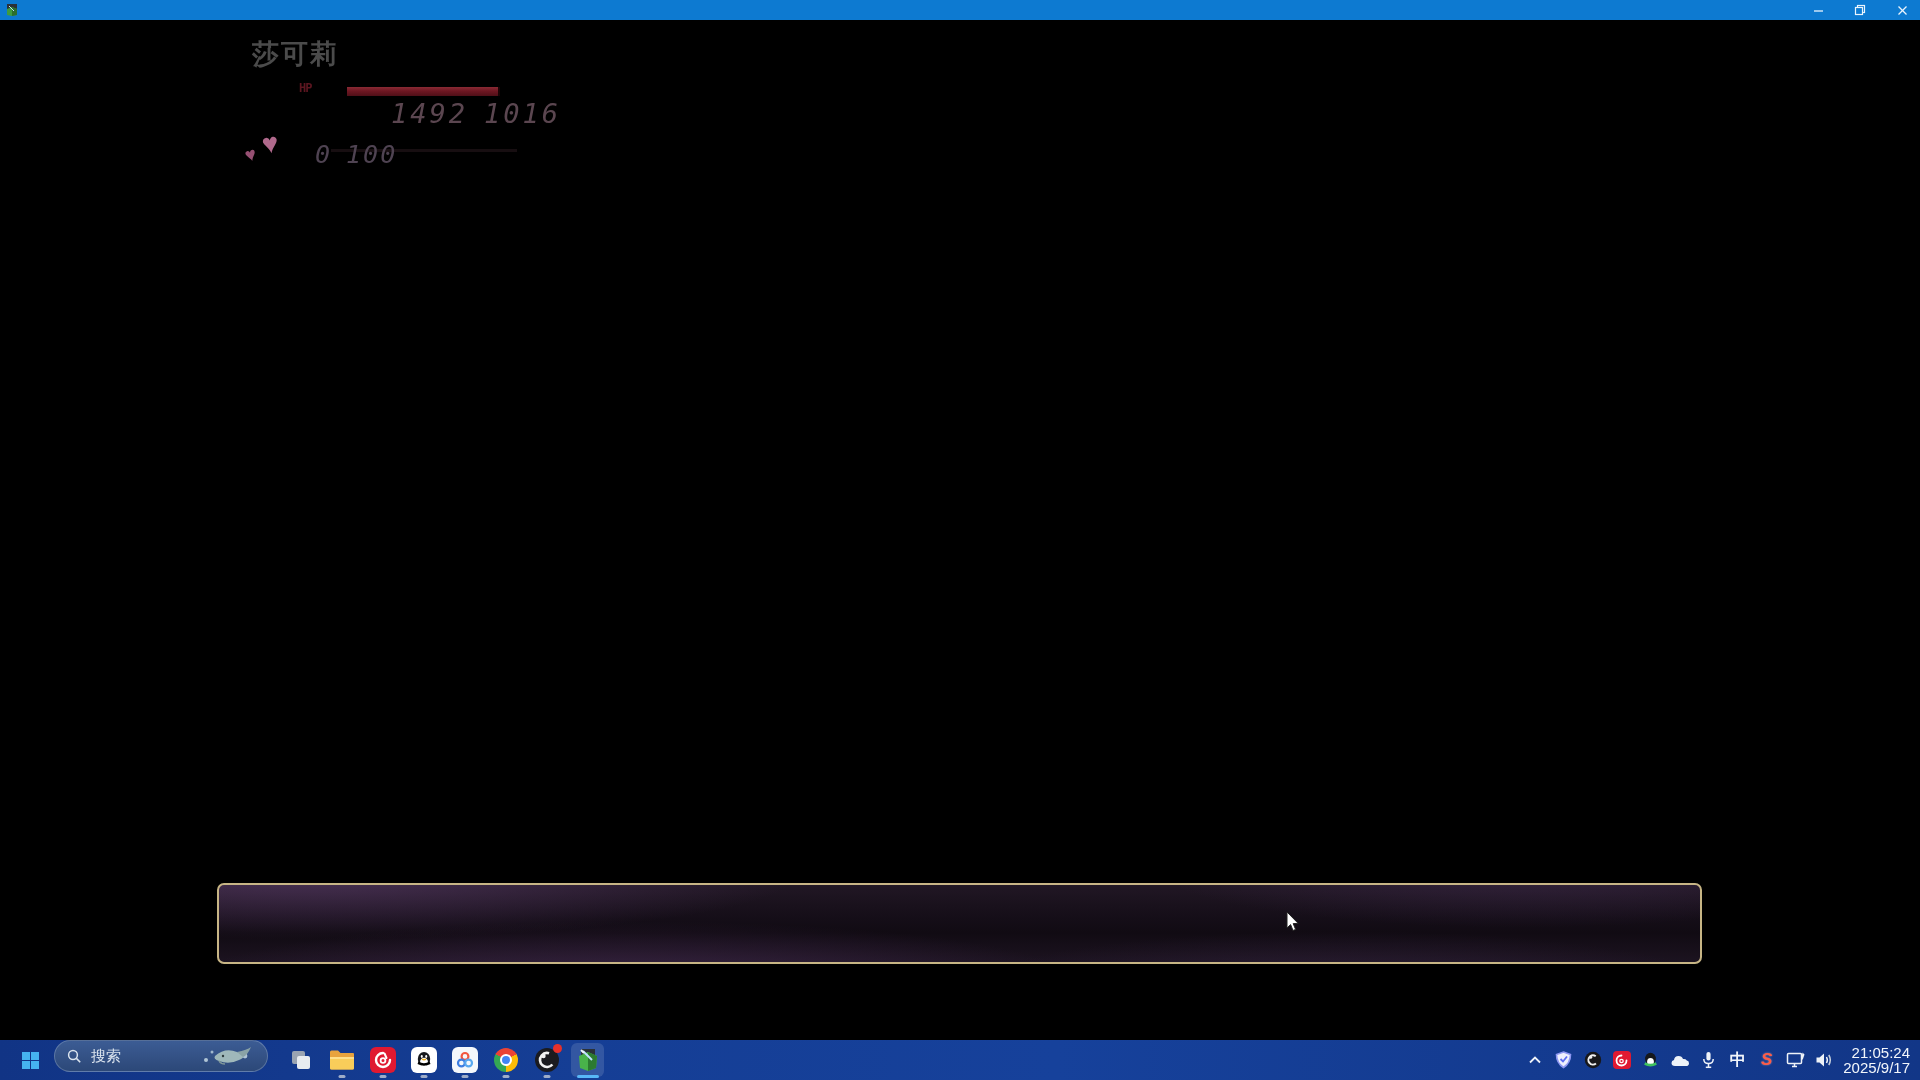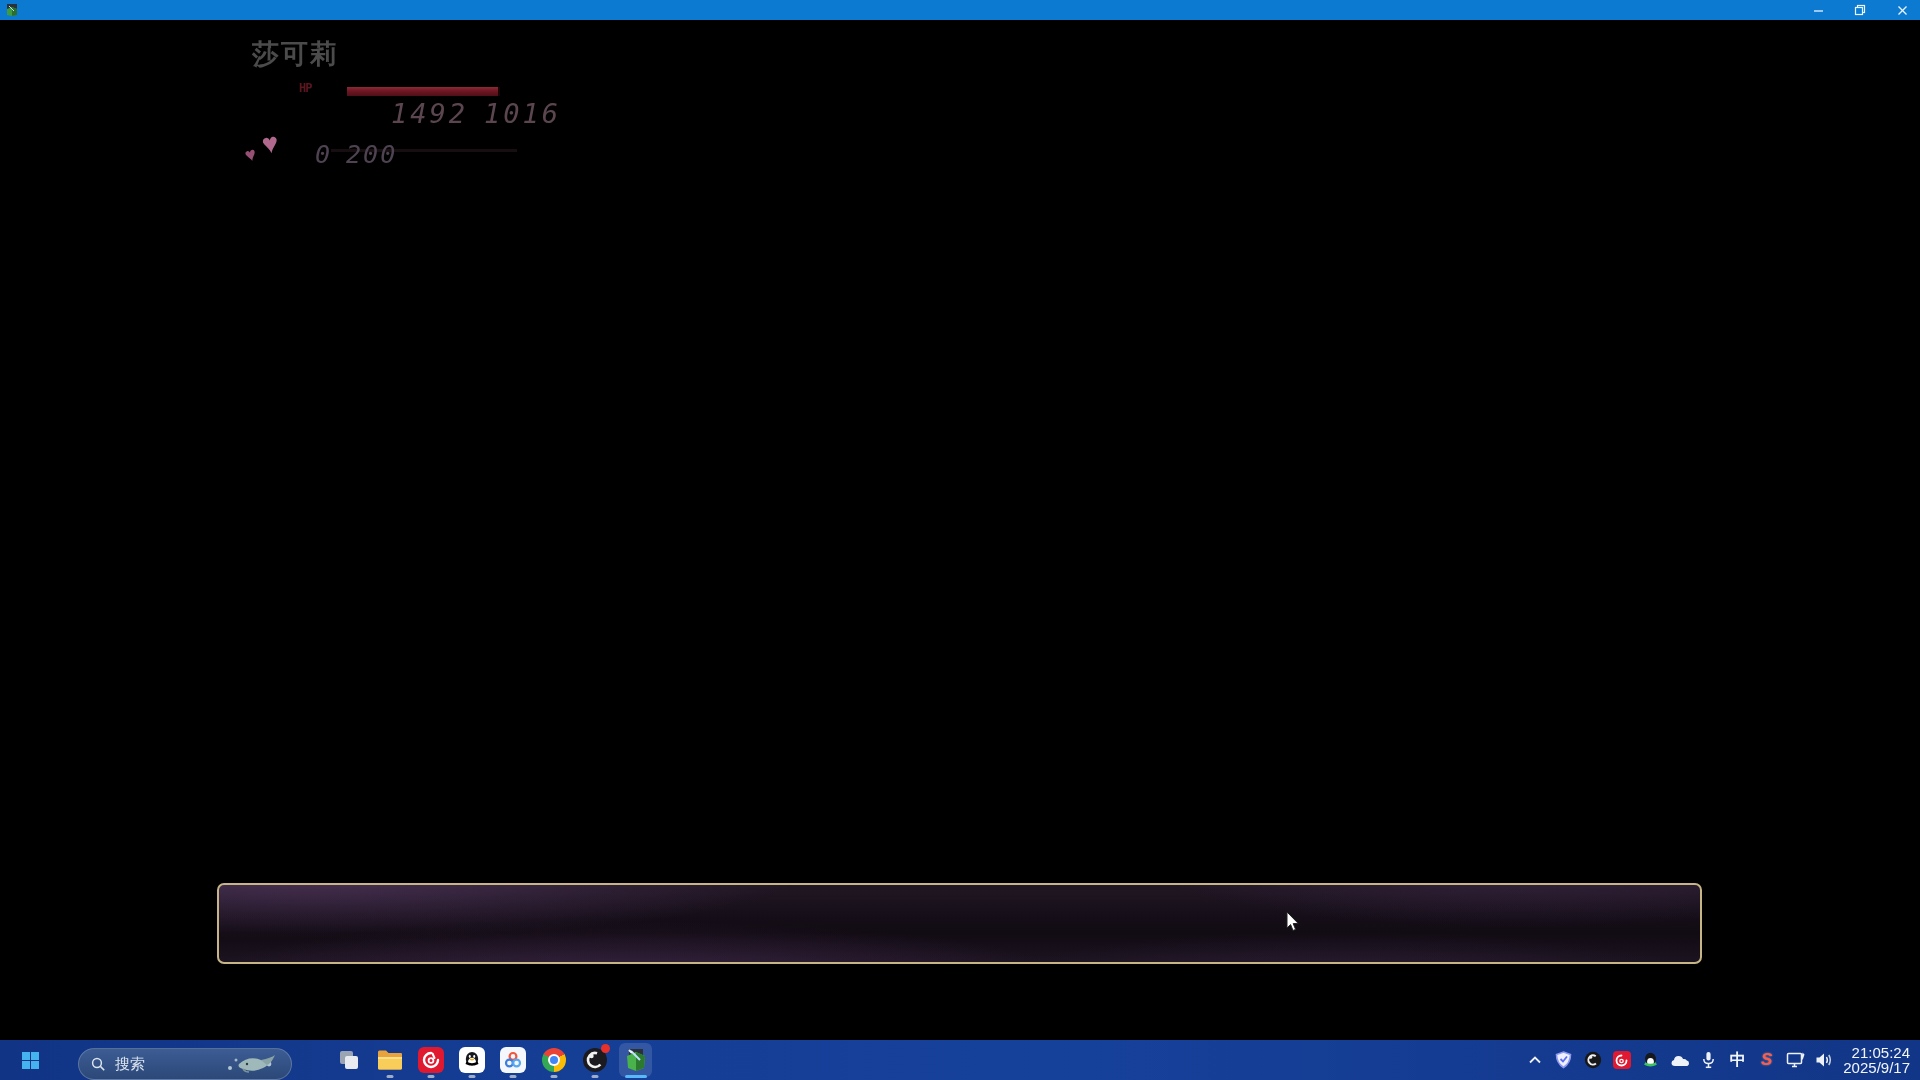--- a/index.html
+++ b/index.html
@@ -41,21 +41,21 @@
        radial-gradient(45% 140% at 88% -22%,rgba(72,48,88,.48),rgba(72,48,88,0) 55%),
        radial-gradient(42% 120% at 76% 132%,rgba(64,44,80,.42),rgba(64,44,80,0) 60%),
        linear-gradient(180deg,#211724 0%,#150e18 42%,#110b13 62%,#1c1320 100%);}
 
   
   .cursor{position:absolute;left:1286px;top:911px;}
 
   
   .taskbar{position:absolute;left:0;top:1040px;width:1920px;height:40px;
      background:linear-gradient(90deg,#113485 0%,#153e95 30%,#16419b 55%,#123687 100%);}
-  .tb-left{position:absolute;left:0;top:0;height:40px;display:flex;align-items:flex-end;gap:24px;}
+  .tb-left{position:absolute;left:0;top:0;height:40px;display:flex;align-items:flex-start;}
   .start-btn{margin-left:16px;width:28px;height:40px;display:flex;align-items:center;justify-content:center;}
   .win-logo{display:grid;grid-template-columns:8px 8px;grid-template-rows:8px 8px;gap:1px;}
   .win-logo span{background:#45b3f0;}
   .search-pill{margin-left:10px;width:212px;height:30px;border-radius:16px;position:relative;
      background:linear-gradient(180deg,#3c5c94,#2c4878);border:1px solid rgba(165,185,215,.35);
      display:flex;align-items:center;overflow:hidden;}
   .search-pill .mag{margin-left:12px;display:flex;}
   .search-text{margin-left:9px;color:#dbe4ee;font-size:15px;}
   .search-fish{position:absolute;right:14px;top:3px;}
   .tb-apps{display:flex;margin-left:12px;}
@@ -124,21 +124,21 @@
   <div class="hp-numbers">
     <span>1492</span>
     <span>1016</span>
   </div>
 
   <span class="heart-big glyph-heart">♥</span>
   <span class="heart-small glyph-heart">♥</span>
   <div class="aff-track"></div>
   <div class="aff-numbers">
     <span>0</span>
-    <span>200</span>
+    <span>100</span>
   </div>
 
   <div class="dialog-box"></div>
 
   <svg class="cursor" width="15" height="22" viewBox="0 0 15 22">
     <path d="M1 1 L1 17 L4.6 13.6 L7 19.5 L9.6 18.4 L7.2 12.6 L12.2 12.4 Z" fill="#ffffff" stroke="#222" stroke-width="1"></path>
   </svg>
 
   <div class="taskbar">
     <div class="tb-left">

